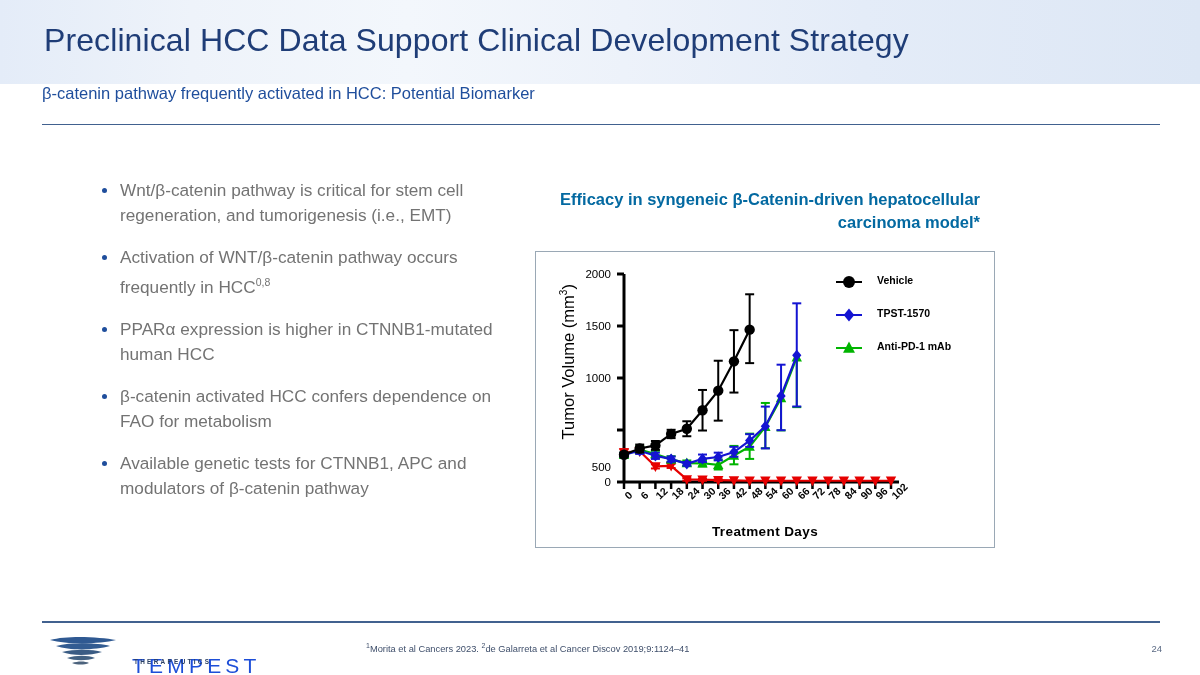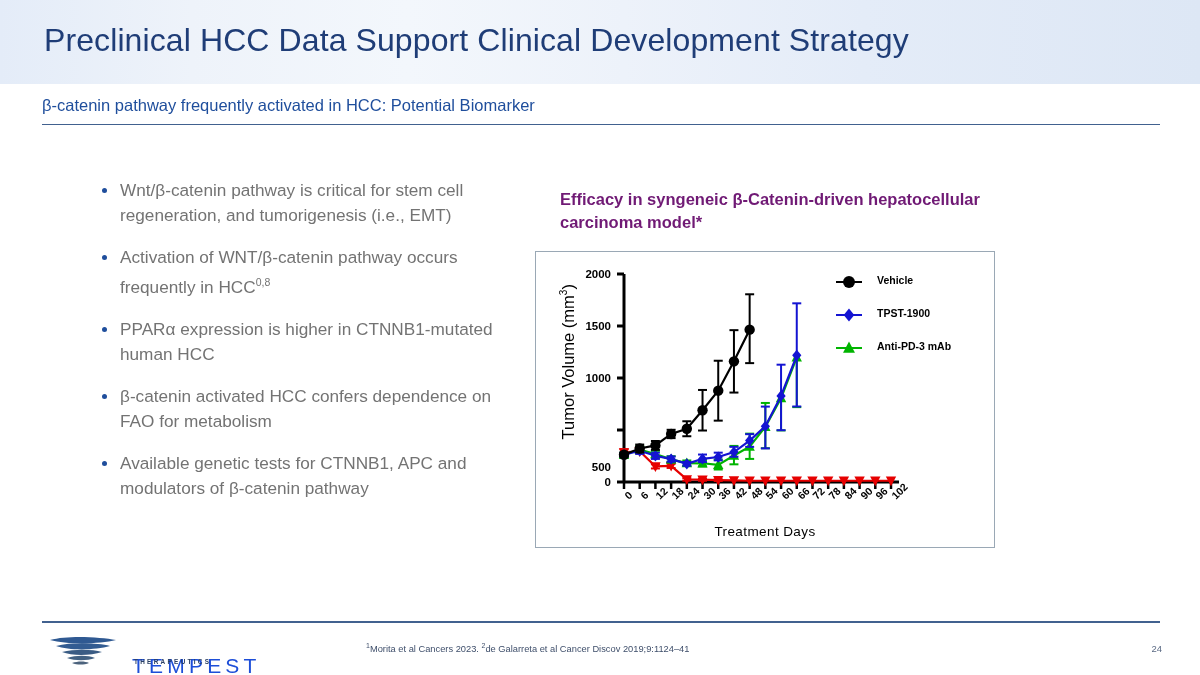--- a/index.html
+++ b/index.html
@@ -18,21 +18,21 @@
     background:linear-gradient(90deg,#e4ecf8 0%,#eef3fa 16%,#f3f7fc 34%,#edf2fa 52%,#e4ecf8 72%,#dde7f5 100%);
   }
   .slide-title{
     position:absolute; left:44px; top:22px;
     font-size:32px; color:#1f3d77; font-weight:400;
     letter-spacing:0.1px; white-space:nowrap;
   }
 
   
   .subtitle{
-    position:absolute; left:42px; top:96px;
+    position:absolute; left:42px; top:84px;
     font-size:16.5px; color:#1f4e9c; font-weight:400; white-space:nowrap;
   }
   .subtitle-rule{
     position:absolute; left:42px; top:124px; width:1118px; height:1px;
     background:#41618f;
   }
 
   
   .bullets{
     position:absolute; left:96px; top:178px; width:432px;
@@ -47,39 +47,39 @@
   }
   .bullet sup{ font-size:10.5px; vertical-align:super; }
 
   
   .chart-panel{
     position:absolute; left:535px; top:251px; width:460px; height:297px;
     border:1.4px solid #9aa8b5; background:#ffffff;
   }
   .chart-title{
     position:absolute; left:560px; top:188px; width:420px;
-    text-align:left; font-size:16.5px; font-weight:bold; color:#701a75;
+    text-align:right; font-size:16.5px; font-weight:bold; color:#0369a1;
     line-height:23px;
   }
 
   .plot-wrap{ position:absolute; inset:0; }
   .ylabel{
     position:absolute; left:-63px; top:100px; width:190px;
     transform:rotate(-90deg); transform-origin:center center;
     font-size:16.5px; color:#000; text-align:center; white-space:nowrap;
   }
   .ylabel sup{ font-size:10px; vertical-align:super; }
   .xlabel{
     position:absolute; left:0; right:0; bottom:8px;
-    text-align:center; font-size:13.5px; font-weight:normal; color:#000;
+    text-align:center; font-size:13.5px; font-weight:bold; color:#000;
     letter-spacing:0.4px;
   }
   .ytick{
     position:absolute; right:0; transform:translateY(-50%);
-    font-size:11.5px; font-weight:bold; color:#000; white-space:nowrap;
+    font-size:11.5px; font-weight:normal; color:#000; white-space:nowrap;
   }
   .xtick{
     position:absolute; font-size:10.5px; font-weight:bold; color:#000;
     transform:rotate(-45deg); transform-origin:left top; white-space:nowrap;
   }
 
   
   .legend{ position:absolute; left:300px; top:22px; width:150px; }
   .legend-row{ display:flex; align-items:flex-start; margin-bottom:18px;gap:15px; }
   .legend-mark{ width:26px; height:14px; flex:0 0 26px; position:relative; margin-top:1px; }
@@ -415,28 +415,28 @@
               <line x1="0" y1="7" x2="26" y2="7" stroke="#000000" stroke-width="2"></line>
               <circle cx="13" cy="7" r="5.9799999999999995" fill="#000000"></circle>
             </svg></div>
           <div class="legend-label">Vehicle</div>
         </div>
         <div class="legend-row">
           <div class="legend-mark"><svg width="26" height="14">
               <line x1="0" y1="7" x2="26" y2="7" stroke="#1414d2" stroke-width="2"></line>
               <polygon points="13,0.5600000000000005 18.29,7 13,13.44 7.710000000000001,7" fill="#1414d2"></polygon>
             </svg></div>
-          <div class="legend-label">TPST-1900</div>
+          <div class="legend-label">TPST-1570</div>
         </div>
         <div class="legend-row">
           <div class="legend-mark"><svg width="26" height="14">
               <line x1="0" y1="7" x2="26" y2="7" stroke="#00b400" stroke-width="2"></line>
               <polygon points="13,0.5600000000000005 18.98,11.83 7.0200000000000005,11.83" fill="#00b400"></polygon>
             </svg></div>
-          <div class="legend-label">Anti-PD-3 mAb</div>
+          <div class="legend-label">Anti-PD-1 mAb</div>
         </div>
       </div>
   </div>
 </div>
 
 <div class="footer-rule"></div>
 
 <div class="logo">
   <svg width="78" height="34" viewBox="0 0 78 34">
     <g fill="#24508c">

